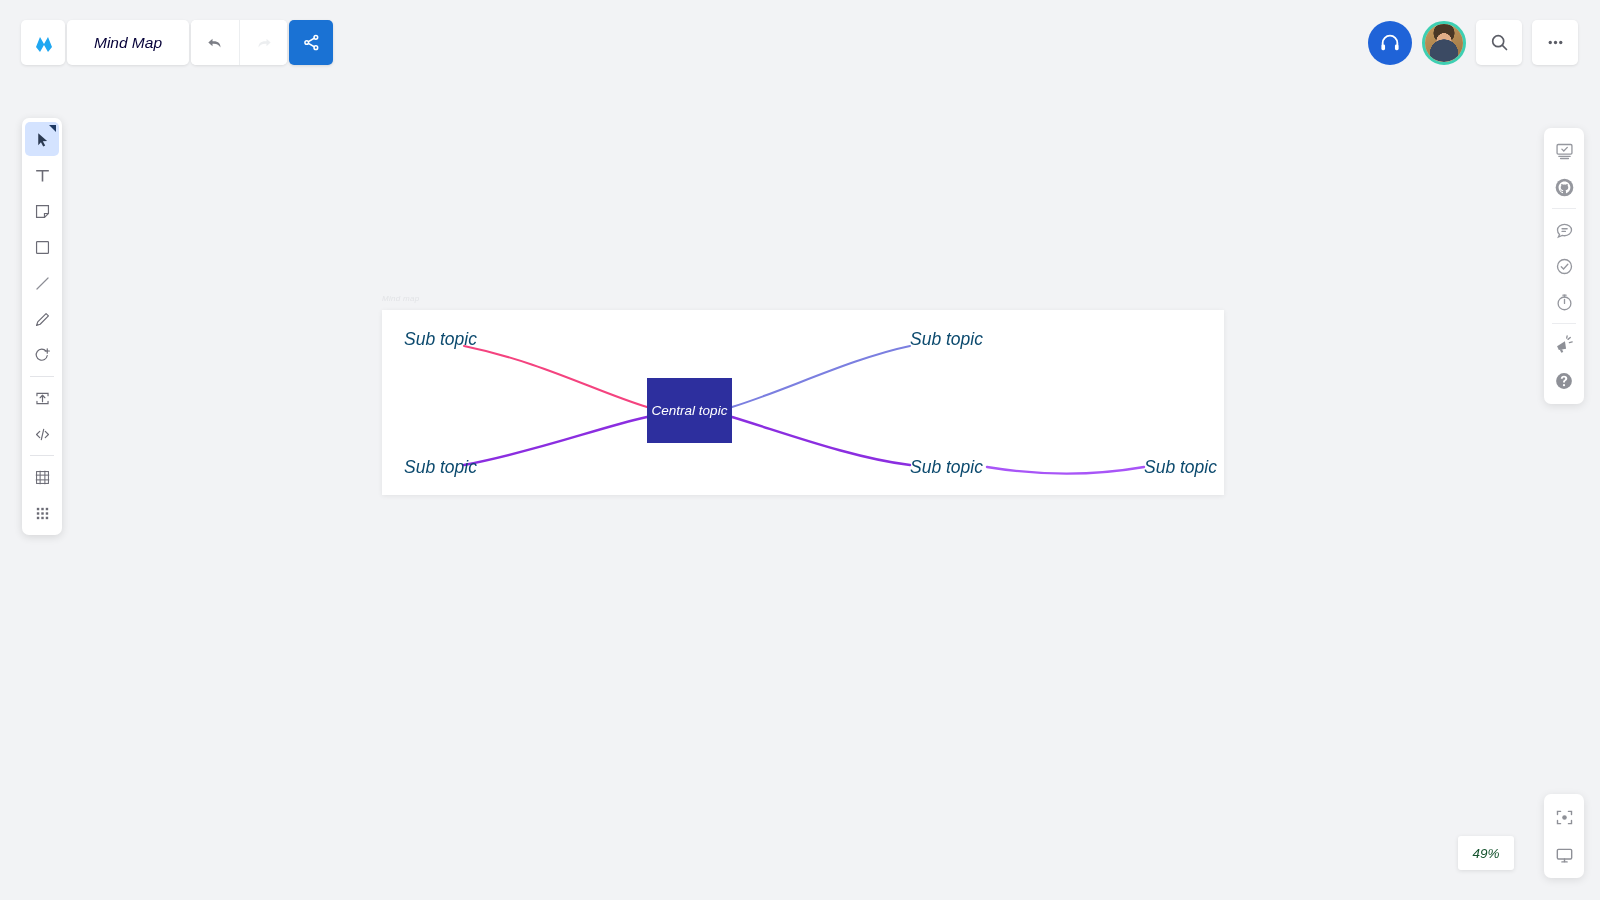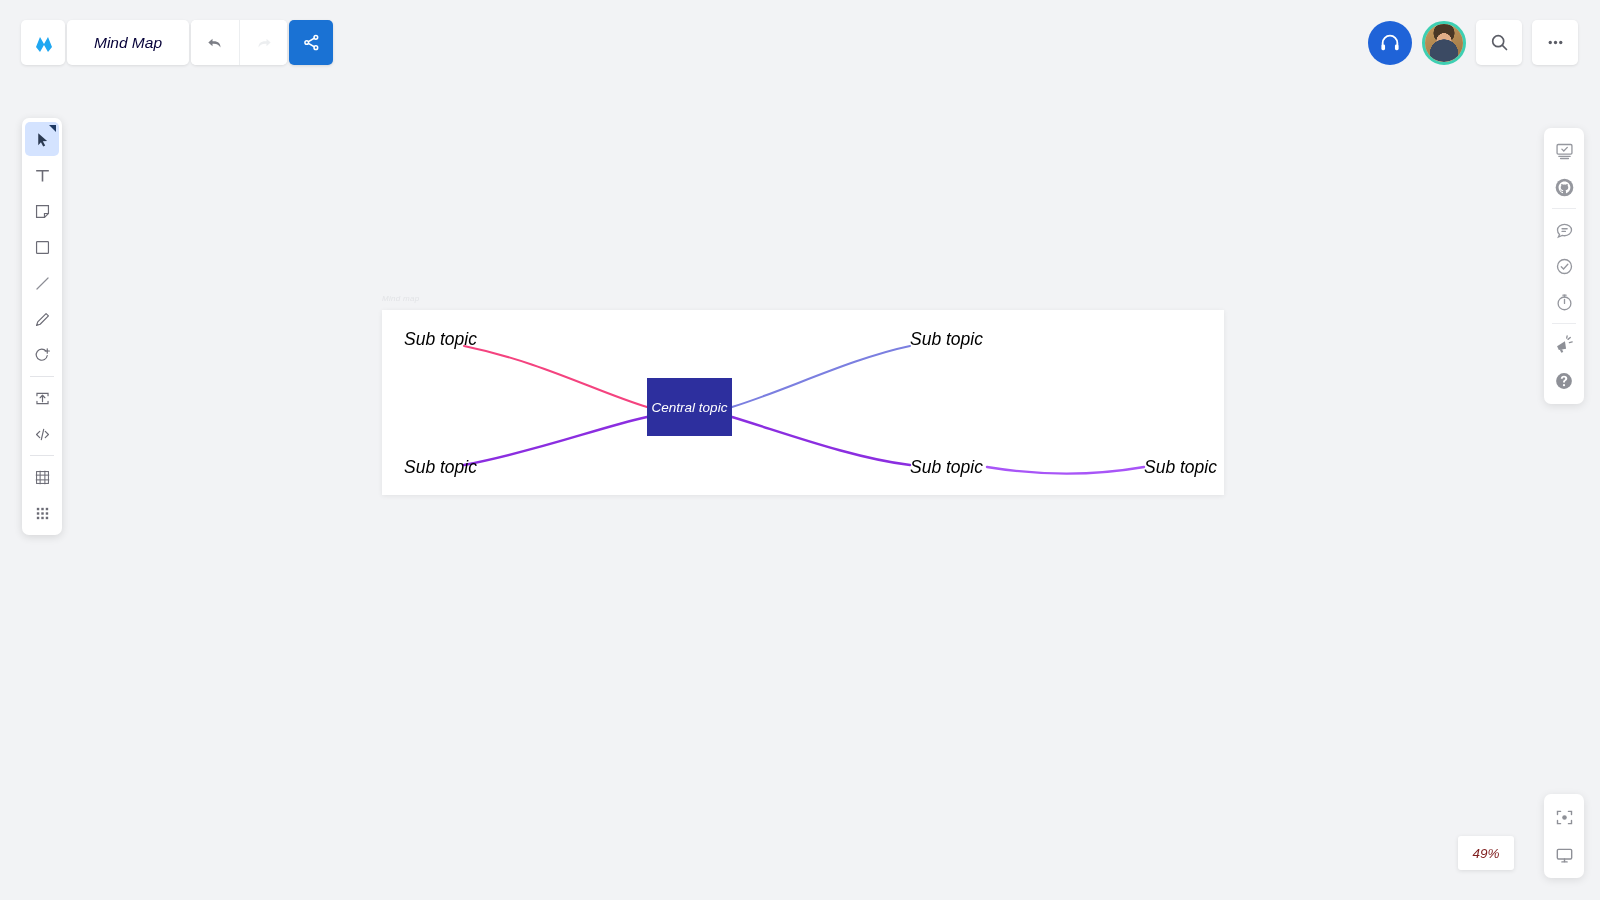--- a/index.html
+++ b/index.html
@@ -108,21 +108,21 @@
     cursor: pointer; color: #95979e;
   }
   .rs-sep { width: 24px; height: 1px; background: #ebecef; margin: 3px 0; }
 
   
   .zoom-pill {
     position: absolute; right: 86px; bottom: 30px;
     min-width: 56px; height: 34px; background: #fff; border-radius: 3px;
     box-shadow: 0 1px 4px rgba(0,0,0,0.10);
     display: flex; align-items: center; justify-content: center;
-    font-size: 13.5px; color: #7f1d1d; cursor: pointer;
+    font-size: 13.5px; color: #14532d; cursor: pointer;
   }
   .bottom-panel {
     position: absolute; right: 16px; bottom: 22px;
     width: 40px; background: #fff; border-radius: 7px;
     box-shadow: 0 2px 8px rgba(0,0,0,0.10);
     padding: 4px 0; display: flex; flex-direction: column; align-items: center;
   }
   .bp-icon {
     width: 34px; height: 34px; margin: 2px 0; border-radius: 5px;
     display: flex; align-items: center; justify-content: center;
@@ -135,26 +135,26 @@
     font-size: 8px; color: #e2e3e6; letter-spacing: .3px;
   }
   .mindmap-frame {
     position: absolute; left: 382px; top: 310px;
     width: 842px; height: 185px;
     background: #ffffff;
     box-shadow: 0 1px 5px rgba(0,0,0,0.07);
   }
   .mm-svg { position: absolute; inset: 0; width: 100%; height: 100%; }
   .node-label {
-    position: absolute; font-size: 17.5px; color: #000000;
+    position: absolute; font-size: 17.5px; color: #0c4a6e;
     white-space: nowrap; cursor: pointer;
   }
   .central-node {
     position: absolute; left: 265px; top: 68px;
-    width: 85px; height: 58px; background: #2d2f9e;
+    width: 85px; height: 65px; background: #2d2f9e;
     display: flex; align-items: center; justify-content: center;
     color: #fff; font-size: 13.5px; cursor: pointer;
   }
 </style>
 </head>
 <body>
 
 <div class="app">
 
   <div class="topbar-left">

